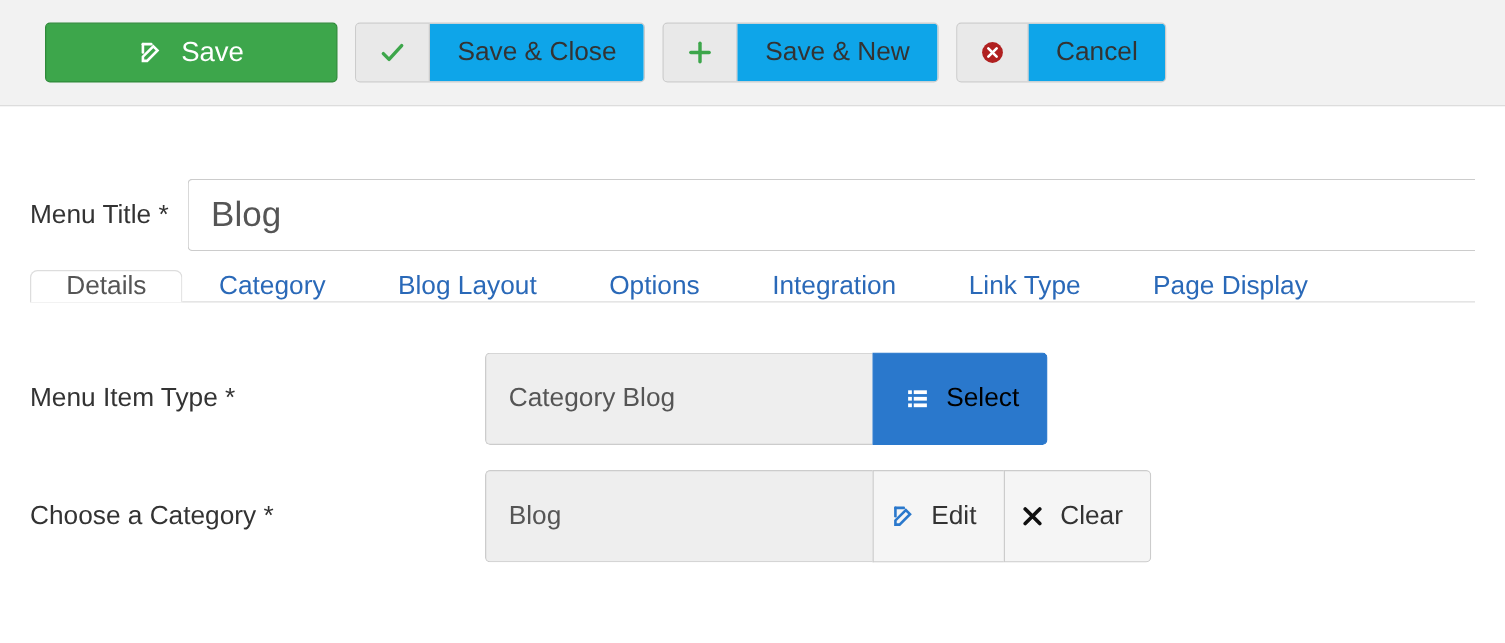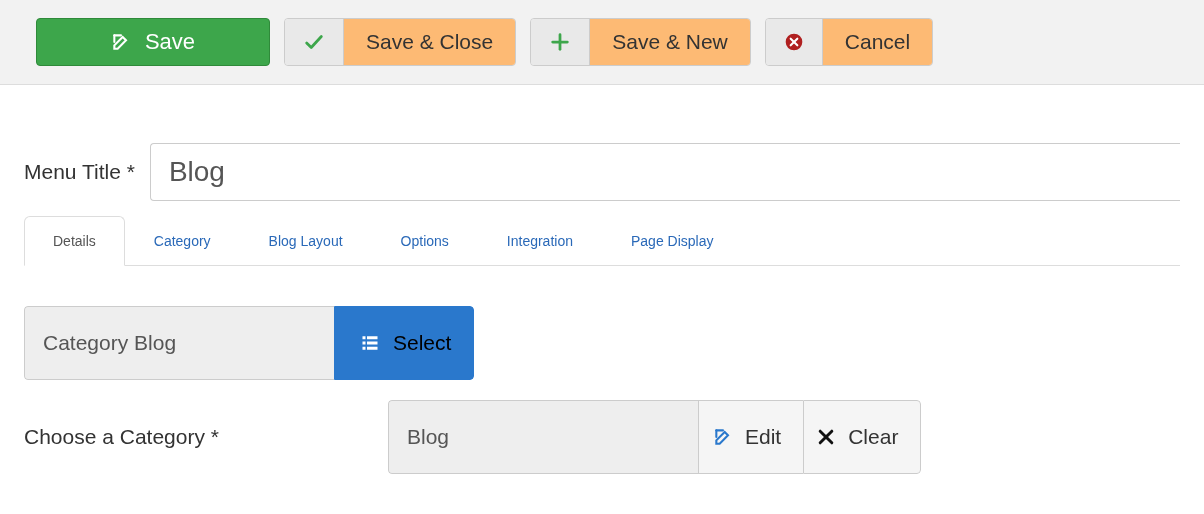--- a/index.html
+++ b/index.html
@@ -28,21 +28,21 @@
     border-right: 1px solid #ccc;
   }
   .btn-group .btn-part:last-child {
     border-right: none;
   }
   .btn-part {
     display: flex;
     align-items: center;
     justify-content: center;
     padding: 10px 22px;
-    background: #fdba74;
+    background: #0ea5e9;
     cursor: pointer;
     font-size: 21px;
     color: #333;
   }
   .btn-icon-cell {
     padding: 10px 18px;
     background: #e9e9e9;
   }
   .btn-save {
     display: flex;
@@ -96,24 +96,24 @@
     border-right: none;
     color: #555;
   }
   .tabs {
     display: flex;
     border-bottom: 1px solid #ddd;
     gap: 0;
     margin-top: 10px;
   }
   .tab {
-    padding: 16px 28px;
+    padding: 0 28px;
     color: #2a69b8;
     cursor: pointer;
-    font-size: 14px;
+    font-size: 21px;
     border: 1px solid transparent;
     border-bottom: none;
     position: relative;
     top: 1px;
     background: transparent;
   }
   .tab.active {
     color: #555;
     background: #fff;
     border: 1px solid #ddd;
@@ -218,26 +218,28 @@
     <label>Menu Title *</label>
     <input type="text" class="title-input" value="Blog" style="">
   </div>
 
   <div class="tabs">
     <div class="tab active">Details</div>
     <div class="tab">Category</div>
     <div class="tab">Blog Layout</div>
     <div class="tab">Options</div>
     <div class="tab">Integration</div>
+    <div class="tab">Link Type</div>
     <div class="tab">Page Display</div>
   </div>
 
   <div class="tab-content">
 
     <div class="row">
+      <label>Menu Item Type *</label>
       <div class="field-group">
         <div class="field-readonly">Category Blog</div>
         <div class="field-btn primary">
           <span class="icon">
             <svg width="22" height="18" viewBox="0 0 24 24" fill="#fff">
                 <rect x="2" y="3" width="4" height="4"></rect>
                 <rect x="8" y="3" width="14" height="4"></rect>
                 <rect x="2" y="10" width="4" height="4"></rect>
                 <rect x="8" y="10" width="14" height="4"></rect>
                 <rect x="2" y="17" width="4" height="4"></rect>

